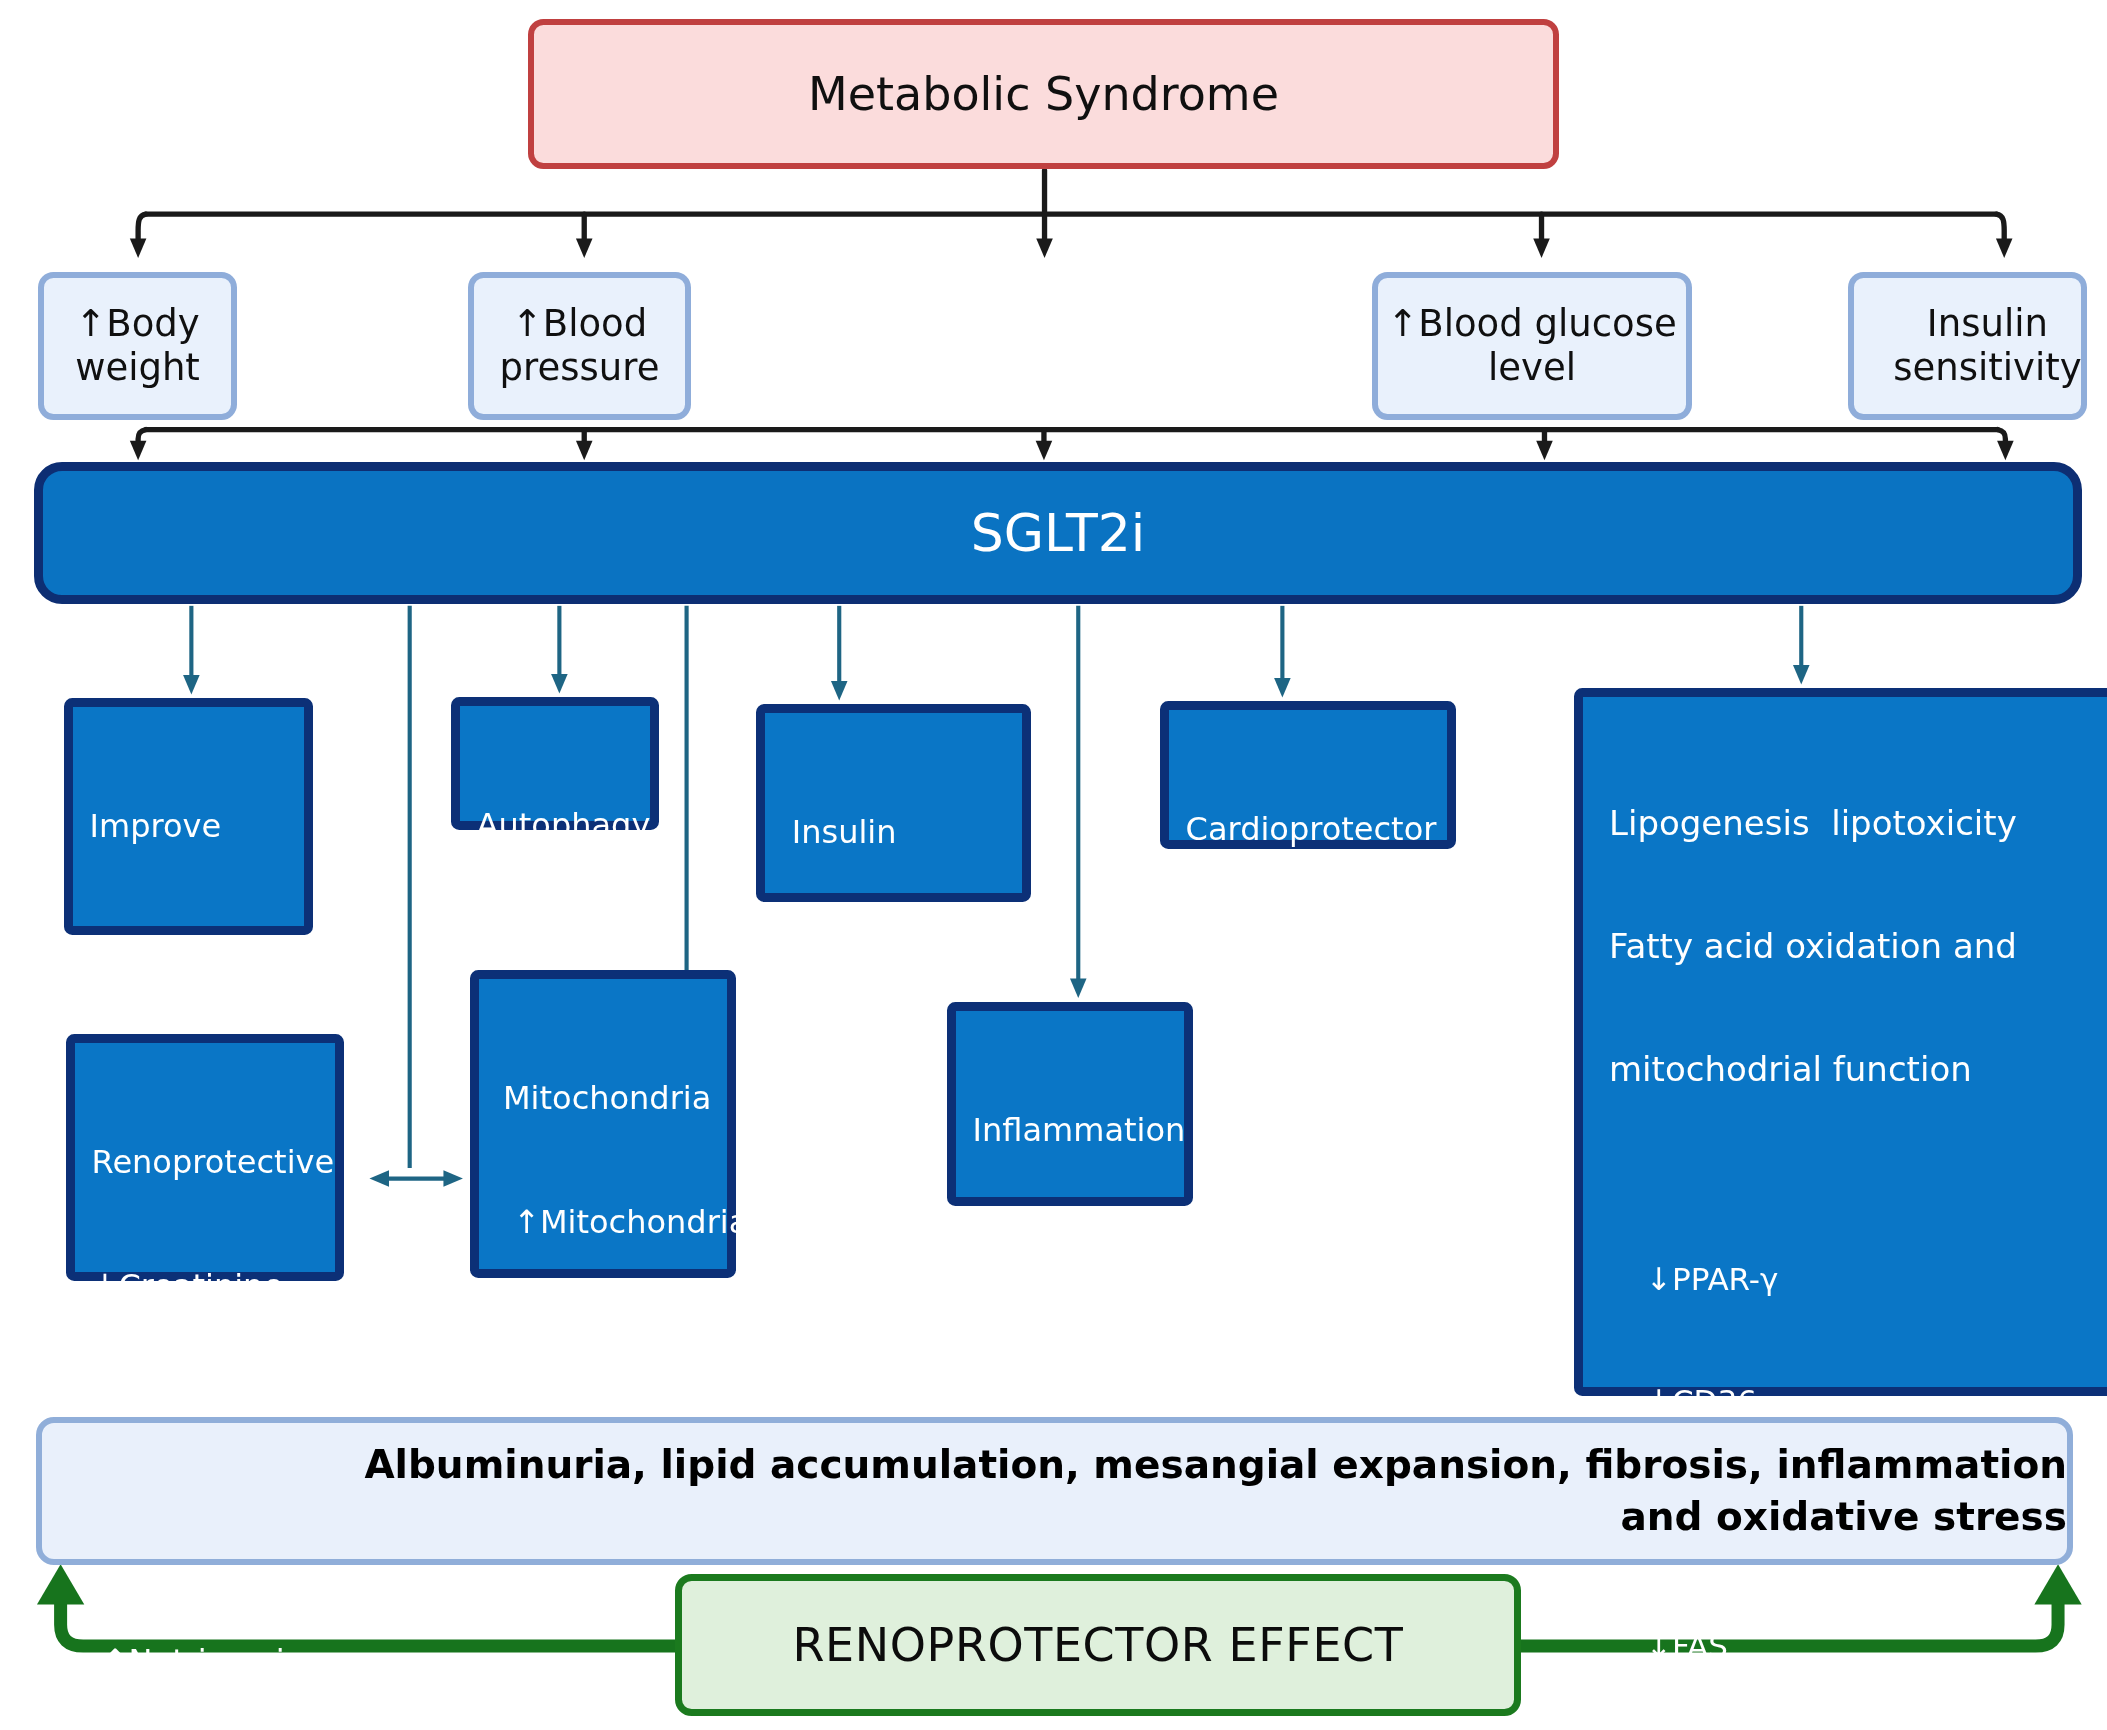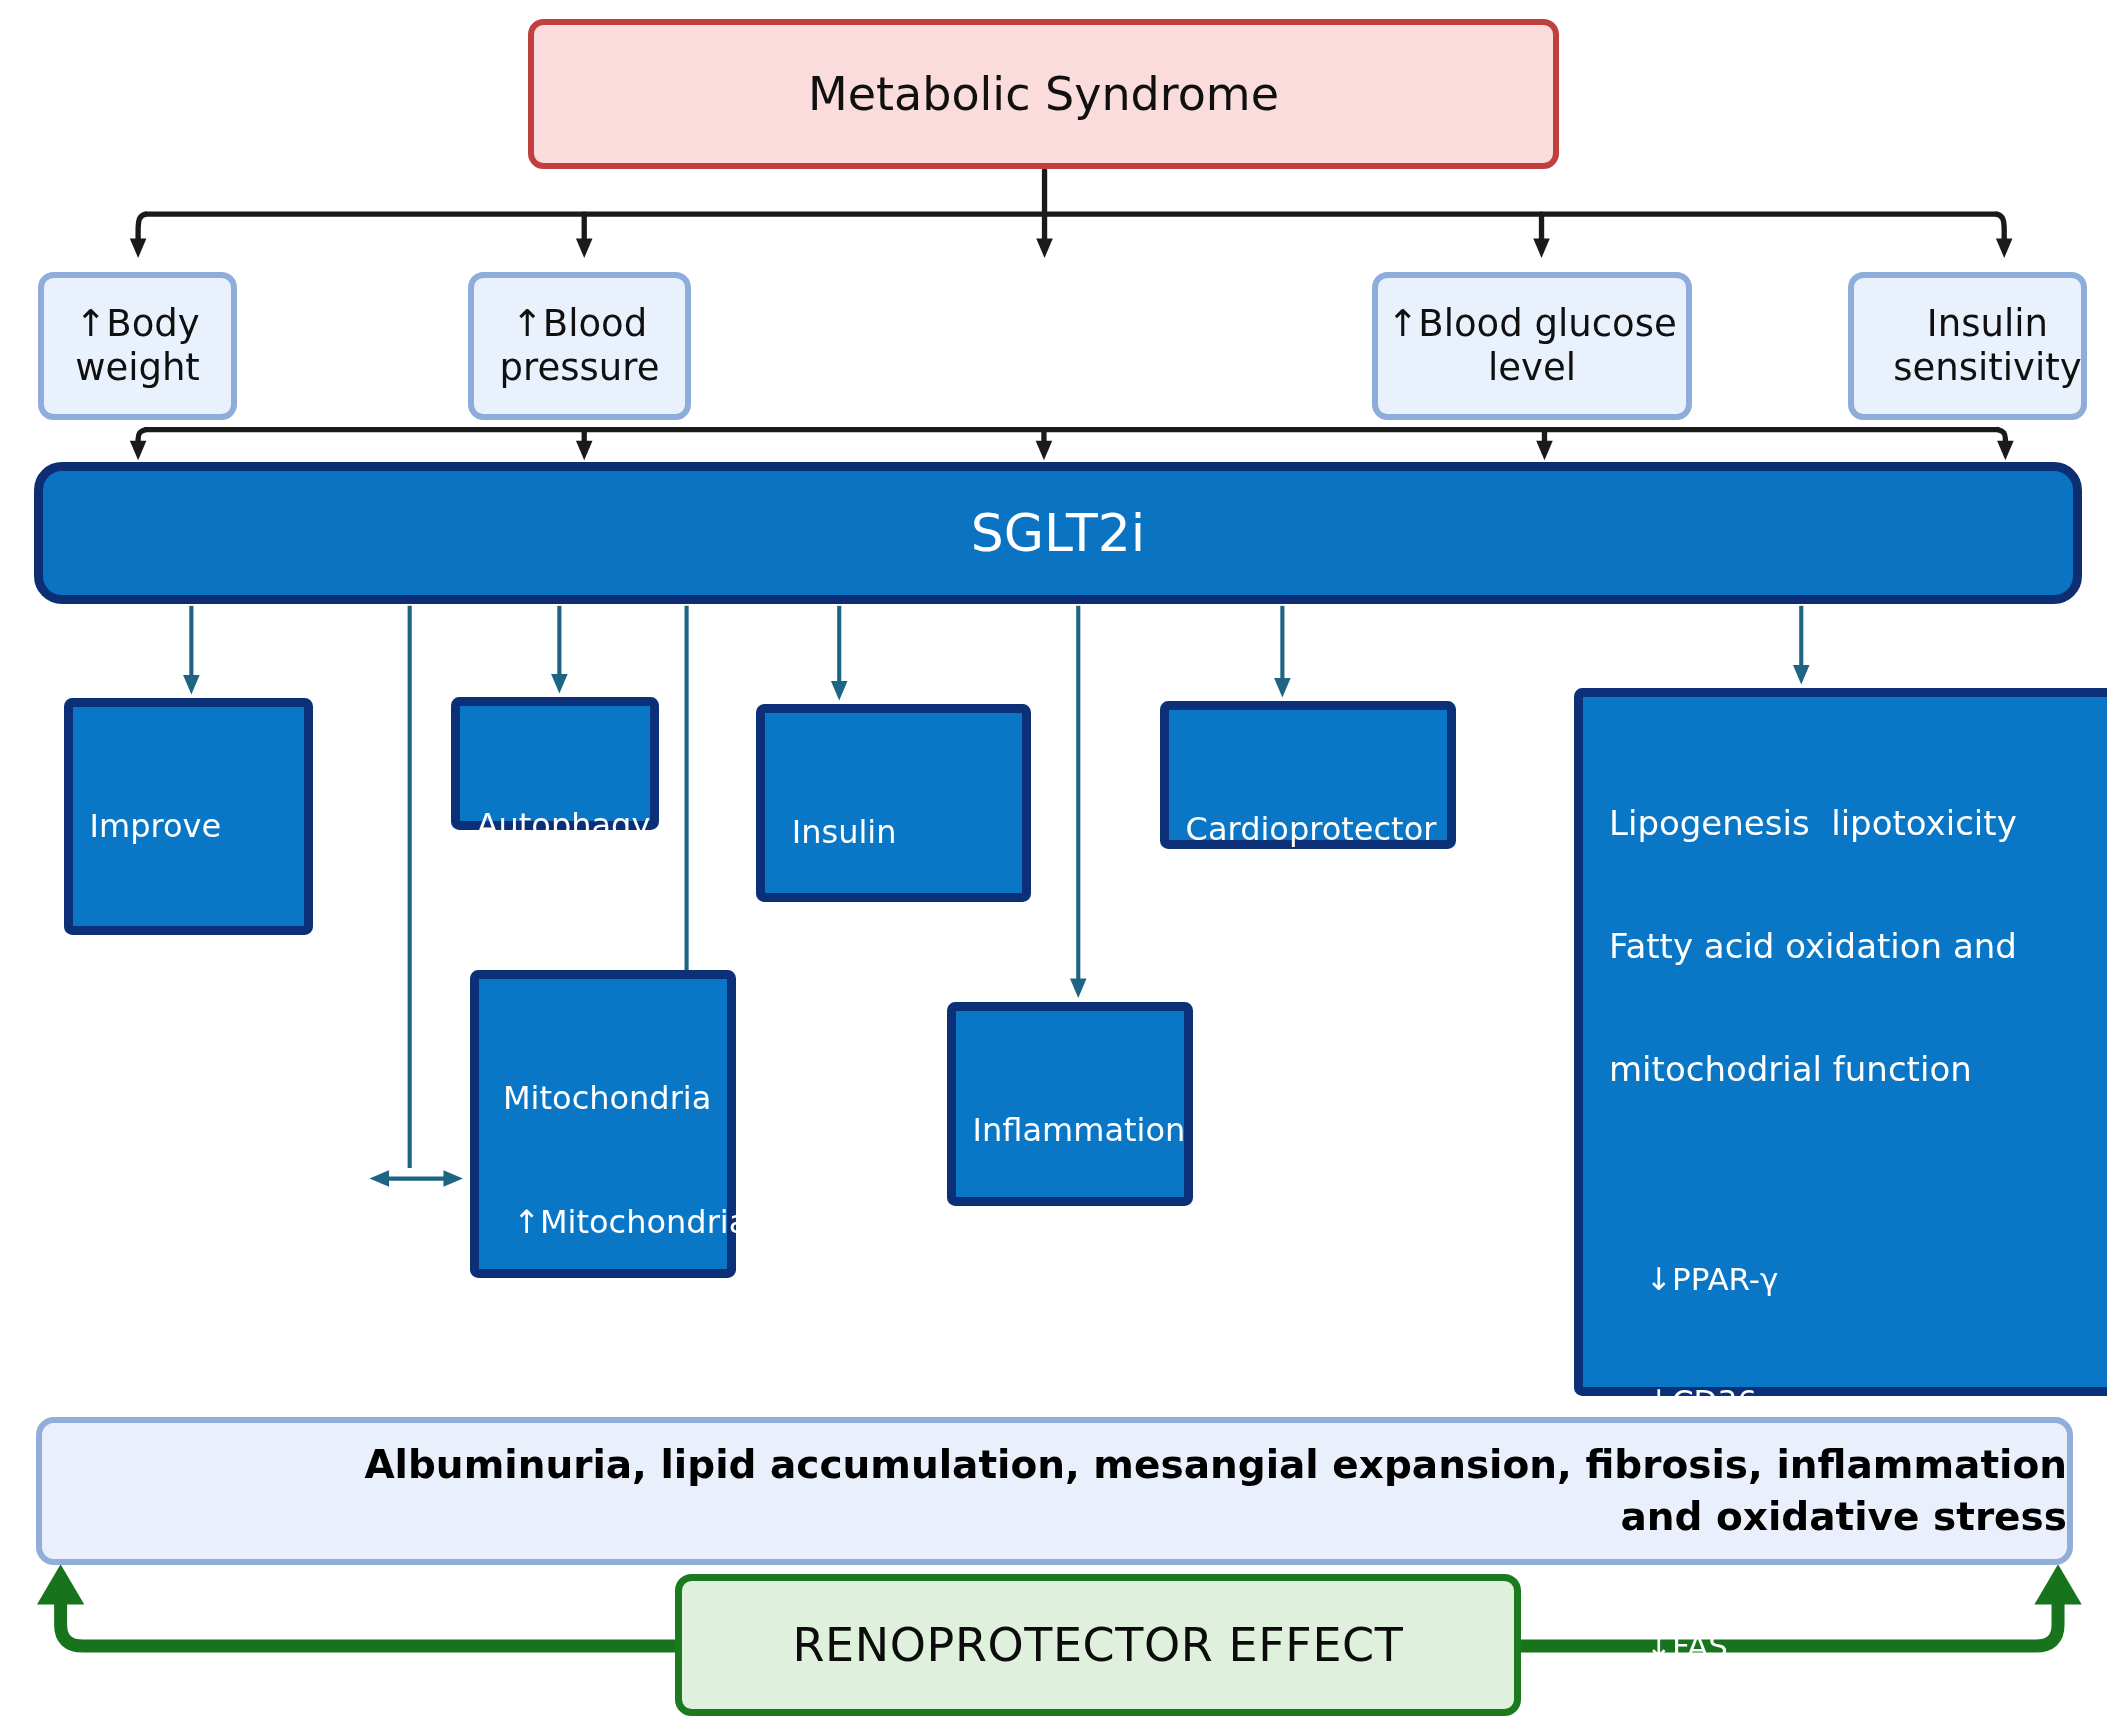--- a/index.html
+++ b/index.html
@@ -204,20 +204,27 @@
       
       
       
       
       
       
       
     </div>
   </div>
 
+  <div class="box blue reno">
+    <div class="ln">Renoprotective</div>
+    <div class="ln">↓Creatinine</div>
+    <div class="ln"> ↓Glomerular</div>
+    <div class="ln">hyperfiltration</div>
+    <div class="ln"> ↑Natriuresis</div>
+  </div>
 
   <div class="box blue mito">
     <div class="ln">Mitochondria</div>
     <div class="ln"> ↑Mitochondrial</div>
     <div class="ln">dynamics,</div>
     <div class="ln">biogenesis, and</div>
     <div class="ln">functions</div>
     
   </div>
 

